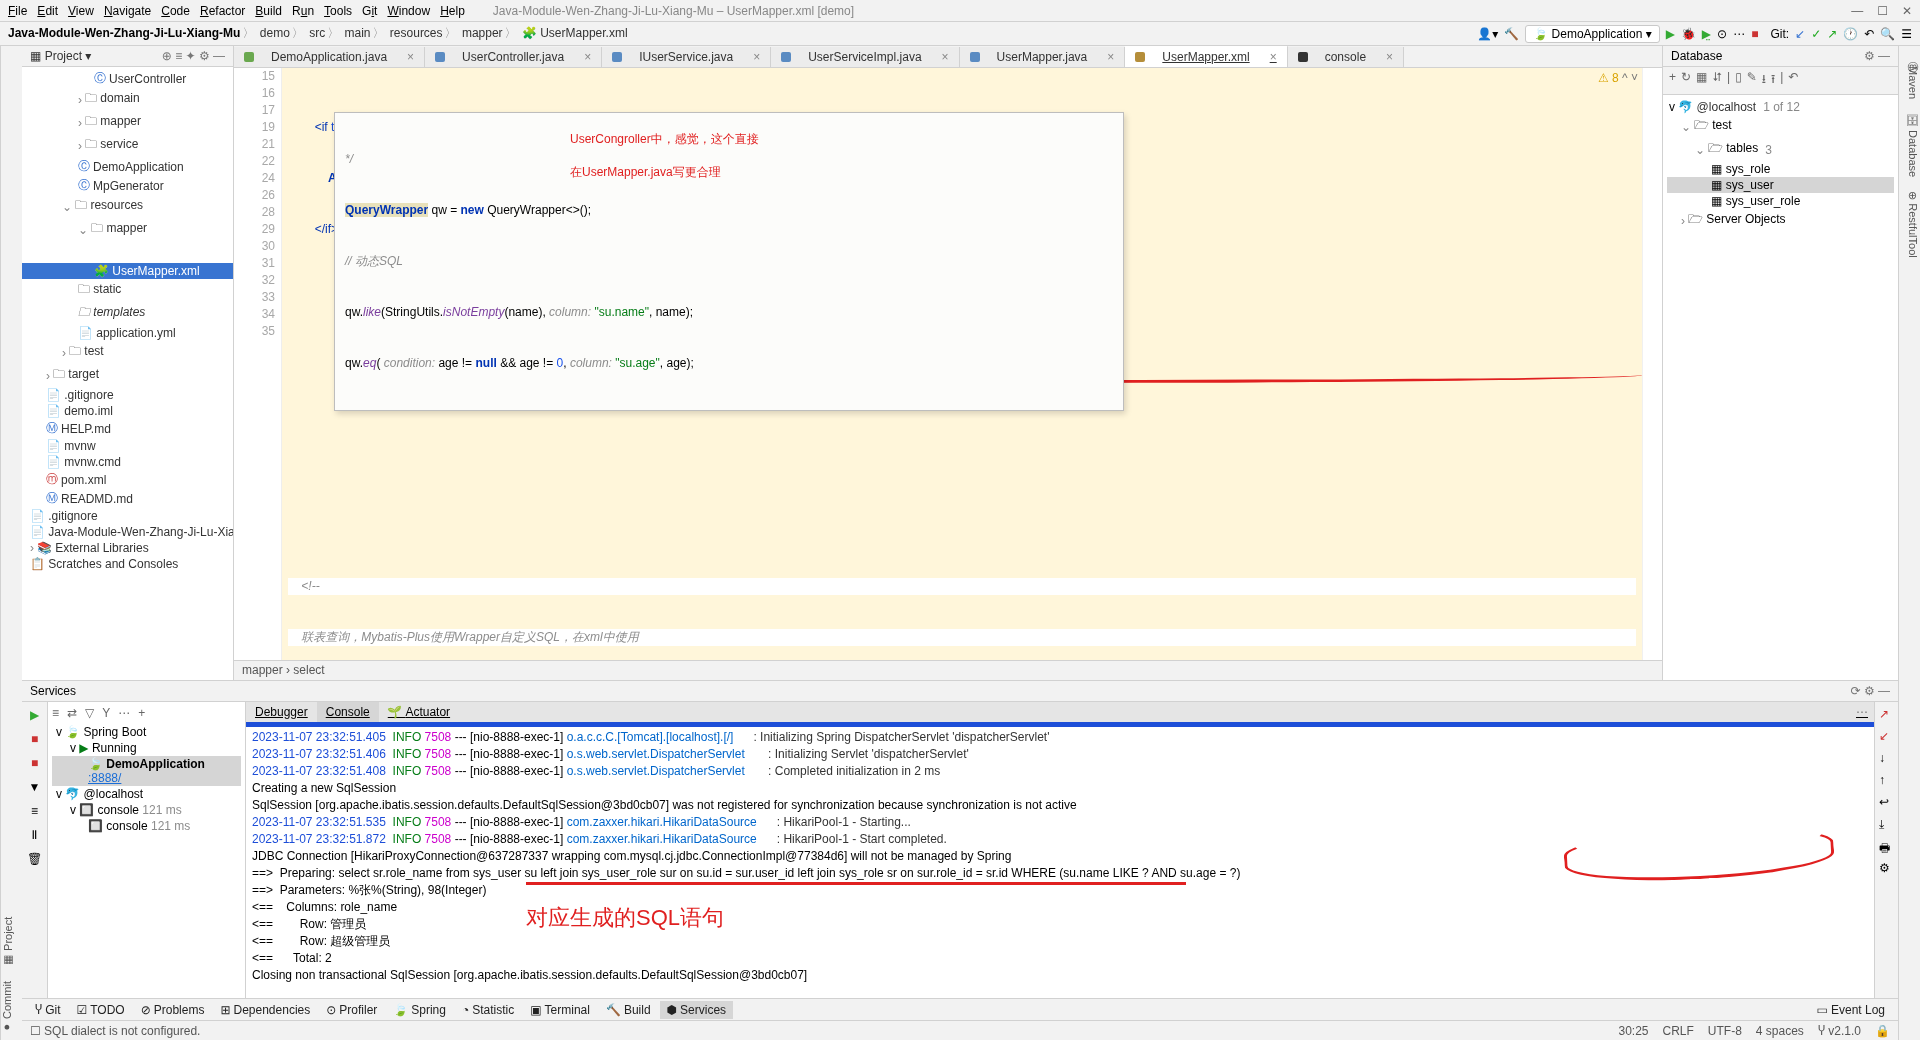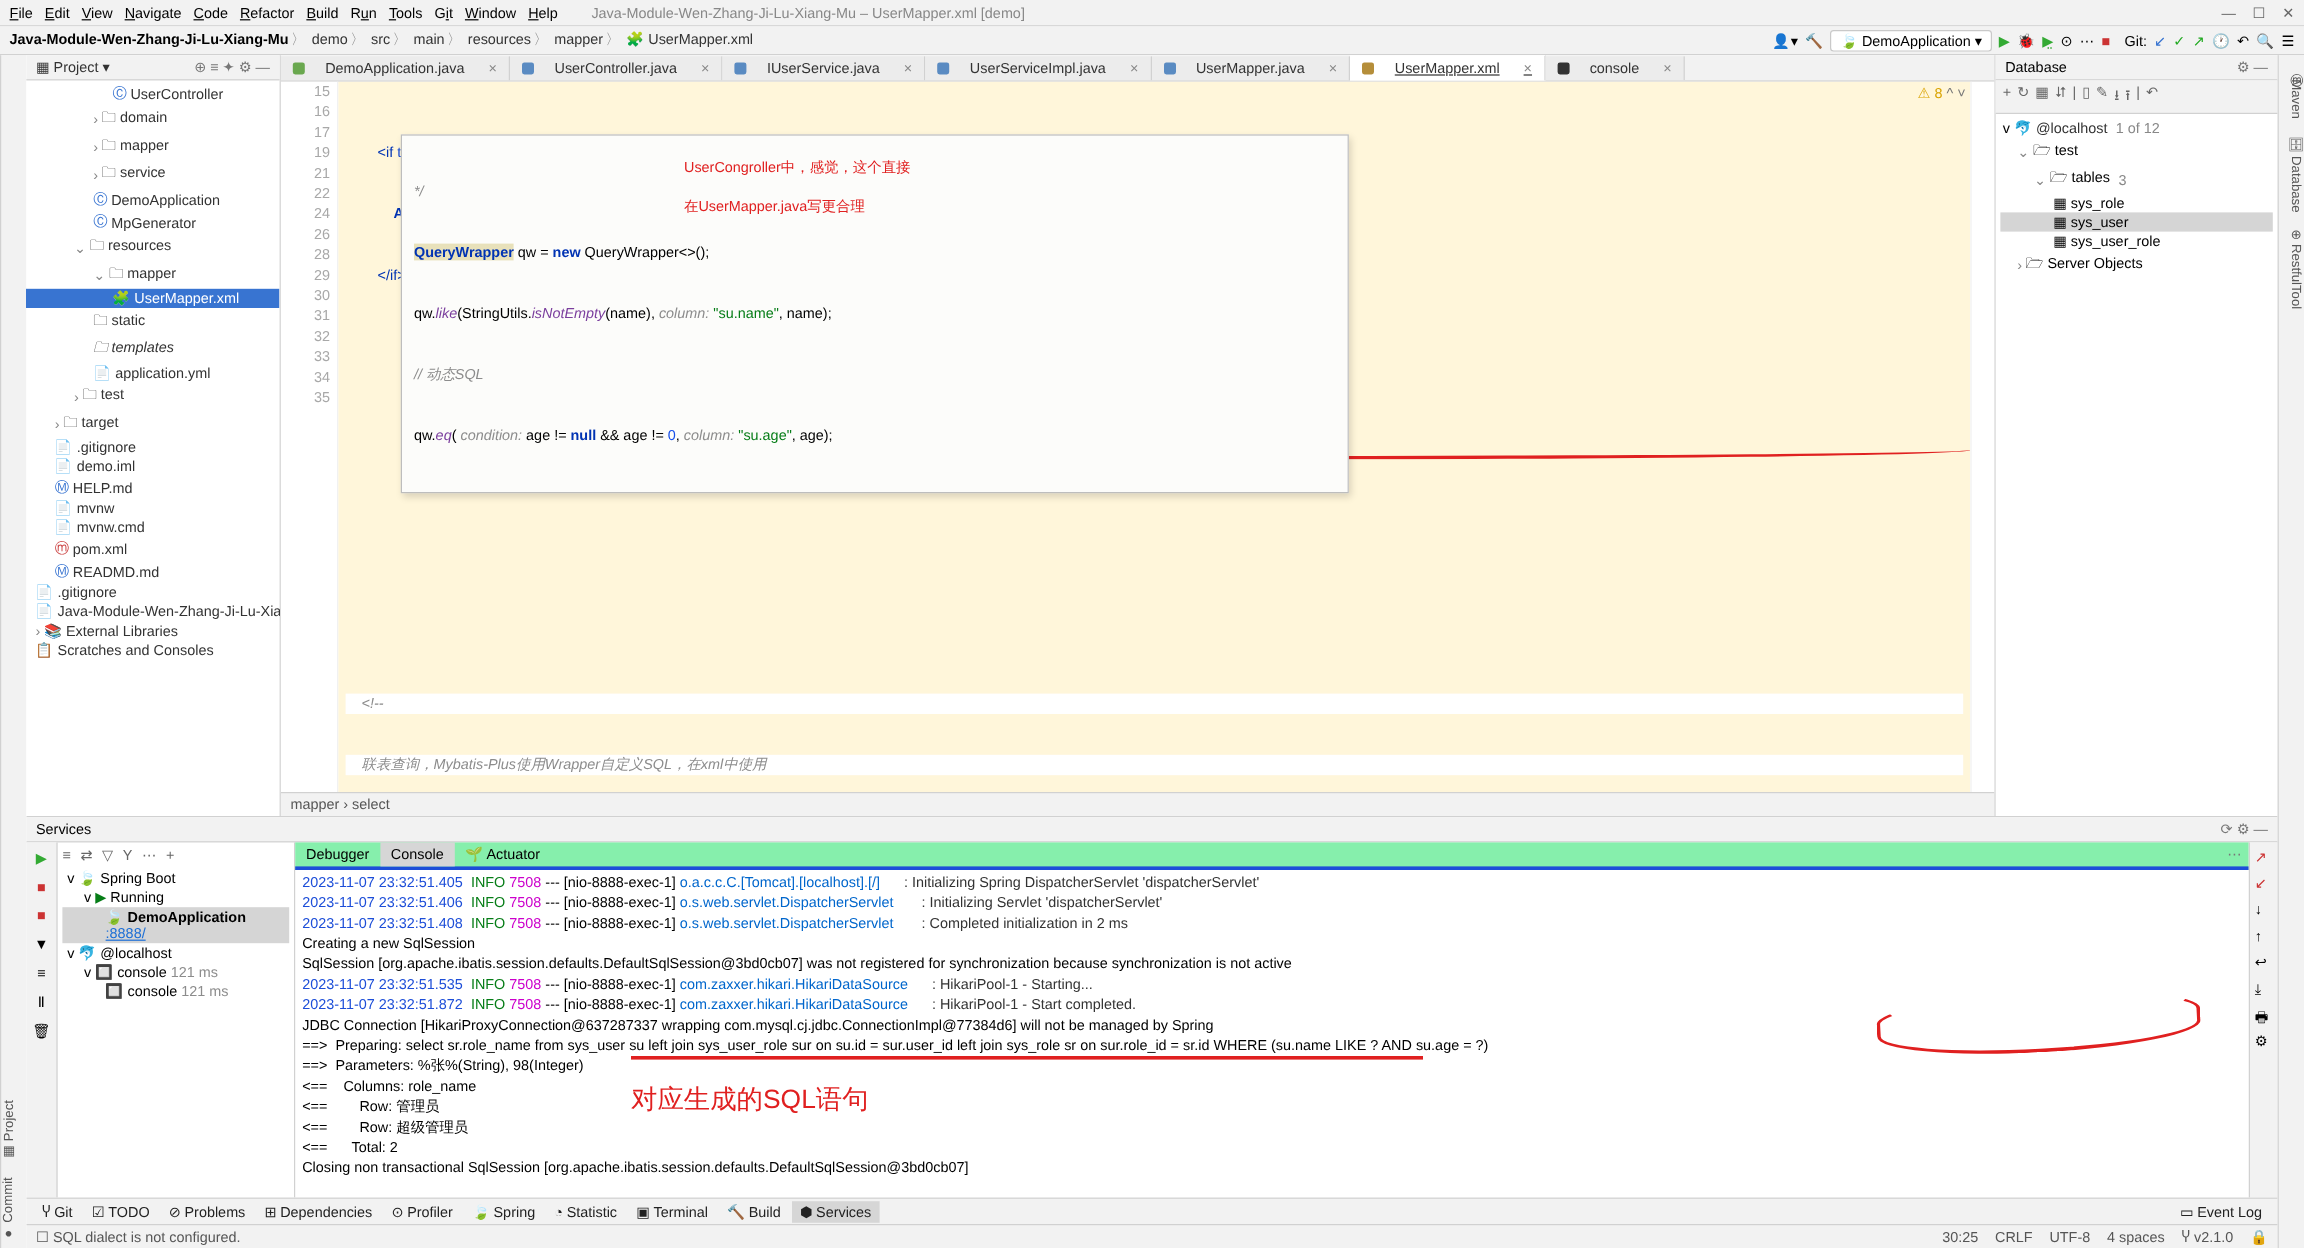--- a/index.html
+++ b/index.html
@@ -24,21 +24,21 @@
 .right-str span { font-size: 11px; }
 
 .center { flex: 1; display: flex; flex-direction: column; min-height: 0; }
 .upper { flex: 1; display: flex; min-height: 0; }
 
 .project { width: 212px; background: #fff; border-right: 1px solid #d1d1d1; display: flex; flex-direction: column; position: relative; }
 .phead { background: #f2f2f2; padding: 3px 8px; color: #333; border-bottom: 1px solid #d1d1d1; display: flex; align-items: center; }
 .phead .gear { margin-left: auto; color: #777; }
 .ptree { flex: 1; overflow: auto; font-size: 12px; padding-top: 2px; }
 .ptree .tn { padding: 1px 0 1px 8px; white-space: nowrap; color: #333; display: flex; align-items: center; gap: 3px; }
-.ptree .sel { background: #3874d1; color: #fff; }
+.ptree .sel { background: #3874d1; color: #fff; margin-top: 22px; }
 
 .editor { flex: 1; display: flex; background: #fff; min-width: 0; }
 .ed-code { flex: 1; display: flex; flex-direction: column; min-width: 0; }
 .tabs { height: 22px; display: flex; align-items: flex-end; border-bottom: 1px solid #d1d1d1; background: #f2f2f2; overflow: hidden; }
 .tab { padding: 3px 10px; color: #333; border-right: 1px solid #d1d1d1; background: #ececec; white-space: nowrap; display: flex; align-items: center; gap: 17px; }
 .tab.act { background: #fff; border-bottom: 1px solid #fff; margin-bottom: -1px; font-weight: 500; border-top: 2px solid #fff; }
 .tab.act2 { text-decoration: underline; }
 .tab .cl { color: #888; margin-left: 3px; }
 .tab .ti { width: 10px; height: 10px; display: inline-block; border-radius: 2px; }
 .codearea { flex: 1; display: flex; font-family: "JetBrains Mono", Consolas, monospace; font-size: 12.5px; position: relative; overflow: hidden; }
@@ -79,21 +79,21 @@
 .sbody { flex: 1; display: flex; min-height: 0; }
 .stool { width: 26px; background: #f2f2f2; border-right: 1px solid #d1d1d1; display: flex; flex-direction: column; align-items: center; gap: 8px; padding-top: 5px; }
 .stool .btn { width: 16px; height: 16px; display: flex; align-items: center; justify-content: center; }
 .stree { width: 198px; border-right: 1px solid #d1d1d1; padding: 4px; }
 .stree .tb { display: flex; gap: 8px; padding-bottom: 4px; color: #666; }
 .stree .tn { padding: 1px 4px; }
 .stree .sel { background: #d5d5d5; }
 .stree a { color: #1a6dd6; text-decoration: underline; }
 .stree .muted { color: #8c8c8c; }
 .smain { flex: 1; display: flex; flex-direction: column; min-width: 0; }
-.stabs { display: flex; background: #86efac; border-bottom: 3px solid #1d4ed8; }
+.stabs { display: flex; background: #e5e5e5; border-bottom: 5px solid #1d4ed8; text-decoration: underline; }
 .stab { padding: 3px 9px; }
 .stab.act { background: #d6d6d6; }
 .console { flex: 1; font-family: Consolas, monospace; font-size: 12px; white-space: pre; overflow: auto; padding: 2px 6px; line-height: 17px; position: relative; }
 .console .ts { color: #1d4ed8; }
 .console .lvl { color: #067d17; }
 .console .pd { color: #cc00cc; }
 .console .cls { color: #0066cc; }
 .console .msg { color: #333; }
 .annot2 { position: absolute; left: 280px; top: 182px; color: #e02020; font-size: 22px; font-family: "Microsoft YaHei", sans-serif; z-index: 4; }
 .red-under2 { position: absolute; left: 280px; top: 154px; width: 660px; height: 4px; border-bottom: 3px solid #e02020; z-index: 3; }
@@ -261,22 +261,22 @@
               
               
               
               
               
               
               
               <div class="popup">
                 <div><span class="cm">*/</span></div>
                 <div><span style="background:#e8e1ba" class="kw">QueryWrapper</span><span> qw = </span><span class="kw">new</span><span> QueryWrapper&lt;&gt;();</span></div>
+                <div><span class="cm">// 动态SQL</span></div>
                 <div><span>qw.</span><span class="mtd">like</span><span>(StringUtils.</span><span class="mtd">isNotEmpty</span><span>(name), </span><span class="col">column:</span><span class="str"> "su.name"</span><span>, name);</span></div>
-                <div><span class="cm">// 动态SQL</span></div>
                 <div><span>qw.</span><span class="mtd">eq</span><span>( </span><span class="col">condition:</span><span> age != </span><span class="kw">null</span><span> &amp;&amp; age != </span><span class="num">0</span><span>, </span><span class="col">column:</span><span class="str"> "su.age"</span><span>, age);</span></div>
               </div>
               <div class="annot1"><span>UserCongroller中，感觉，这个直接</span><br><span>在UserMapper.java写更合理</span></div>
               
               
               <div class="red-under"></div>
             </div>
             <div class="edright"></div>
           </div>
           <div class="crumbs2">mapper  ›  select</div>

